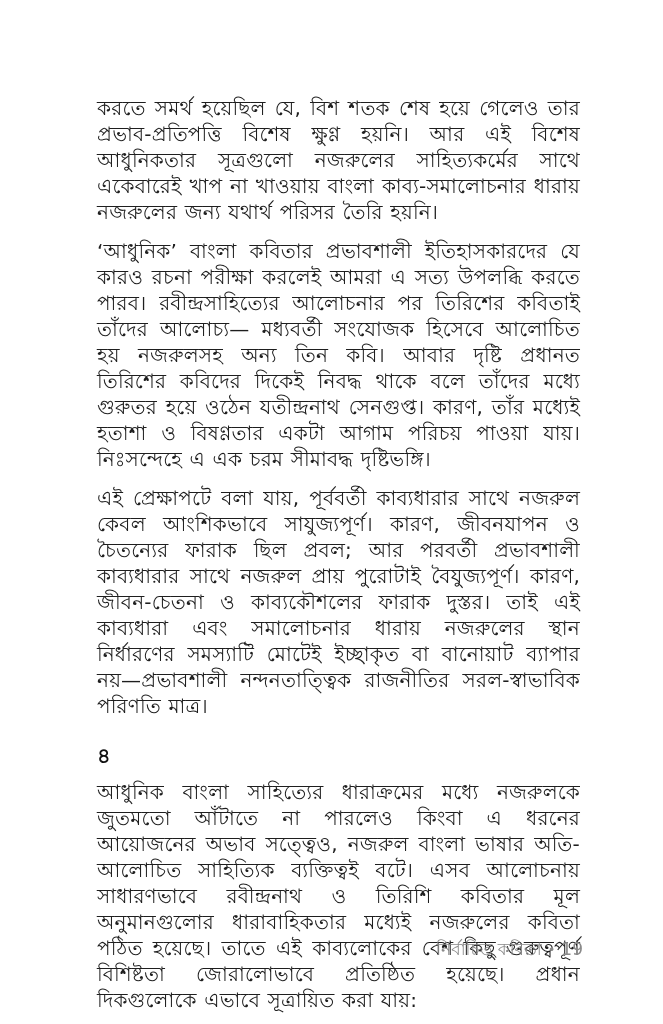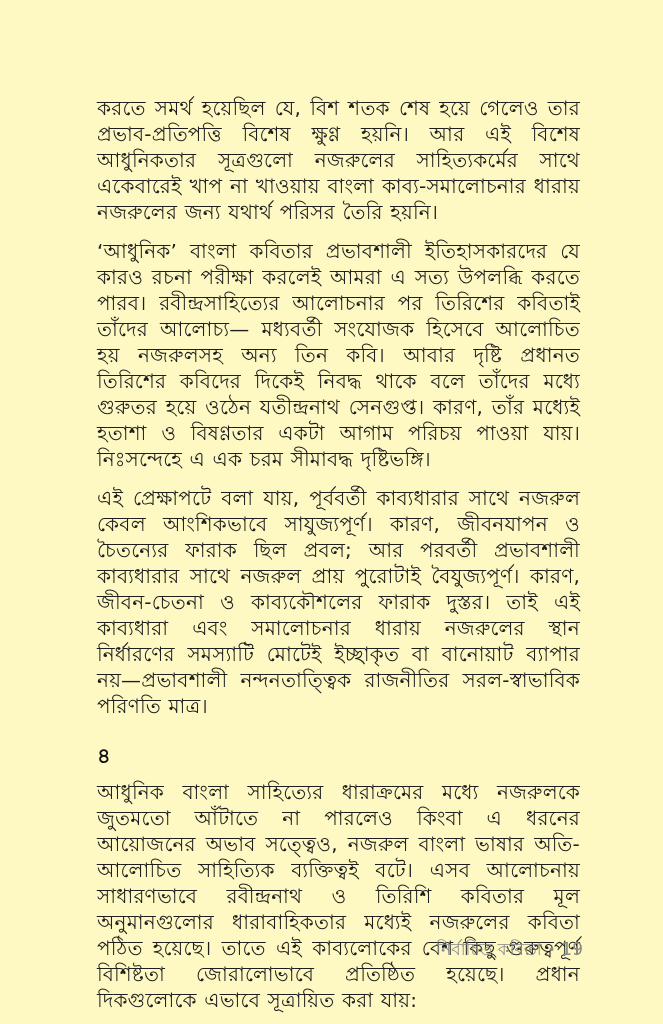--- a/index.html
+++ b/index.html
@@ -6,21 +6,21 @@
     margin: 0;
     padding: 0;
     background: #e8e8e8;
     font-family: "DejaVu Sans", "Liberation Sans", sans-serif;
   }
   .page {
     position: relative;
     width: 663px;
     height: 1024px;
     margin: 0 auto;
-    background: #fef9c3;
+    background: #ffffff;
     overflow: hidden;
   }
   .text-block {
     position: absolute;
     left: 97px;
     top: 95px;
     width: 483px;
   }
   .para {
     margin: 0 0 13px 0;

